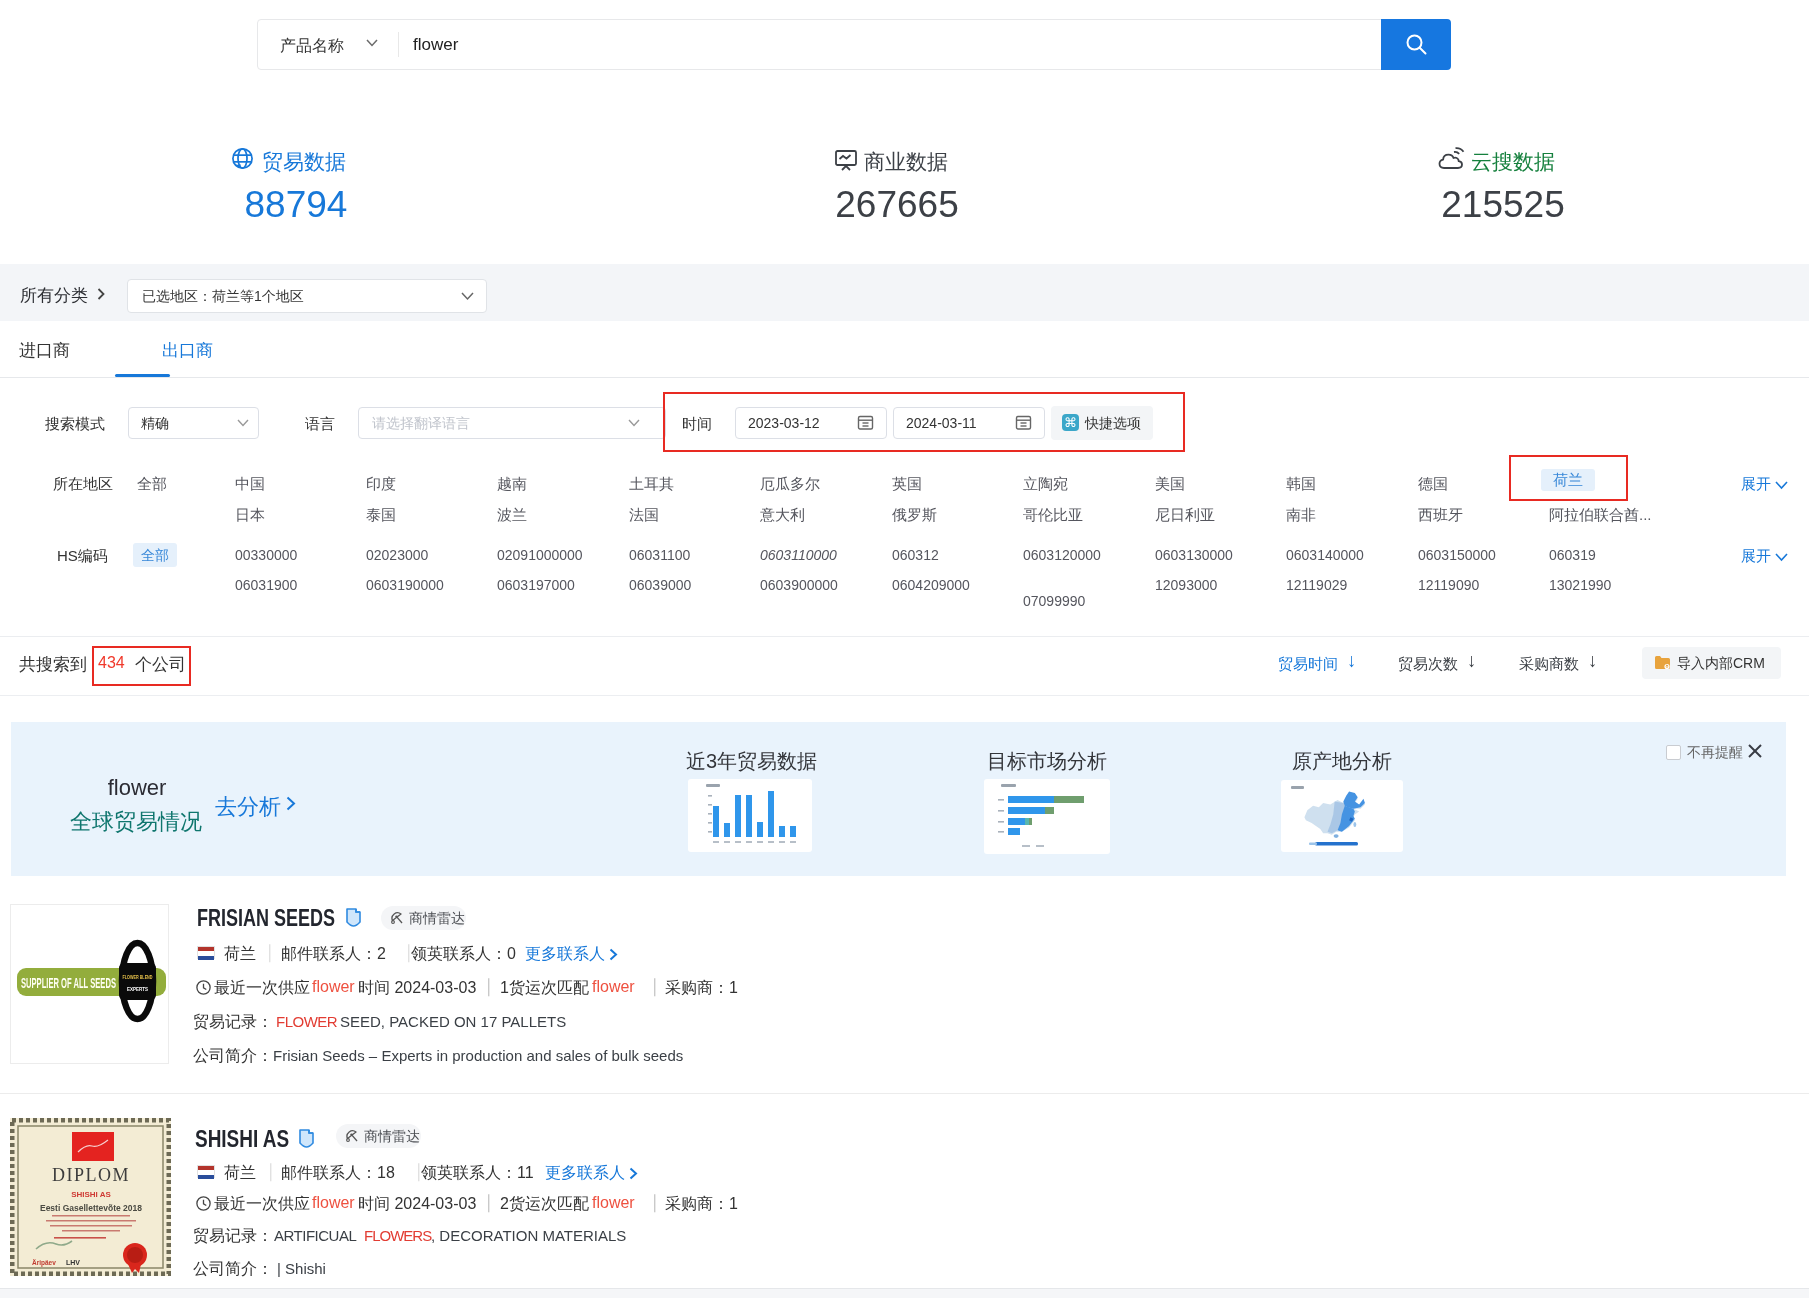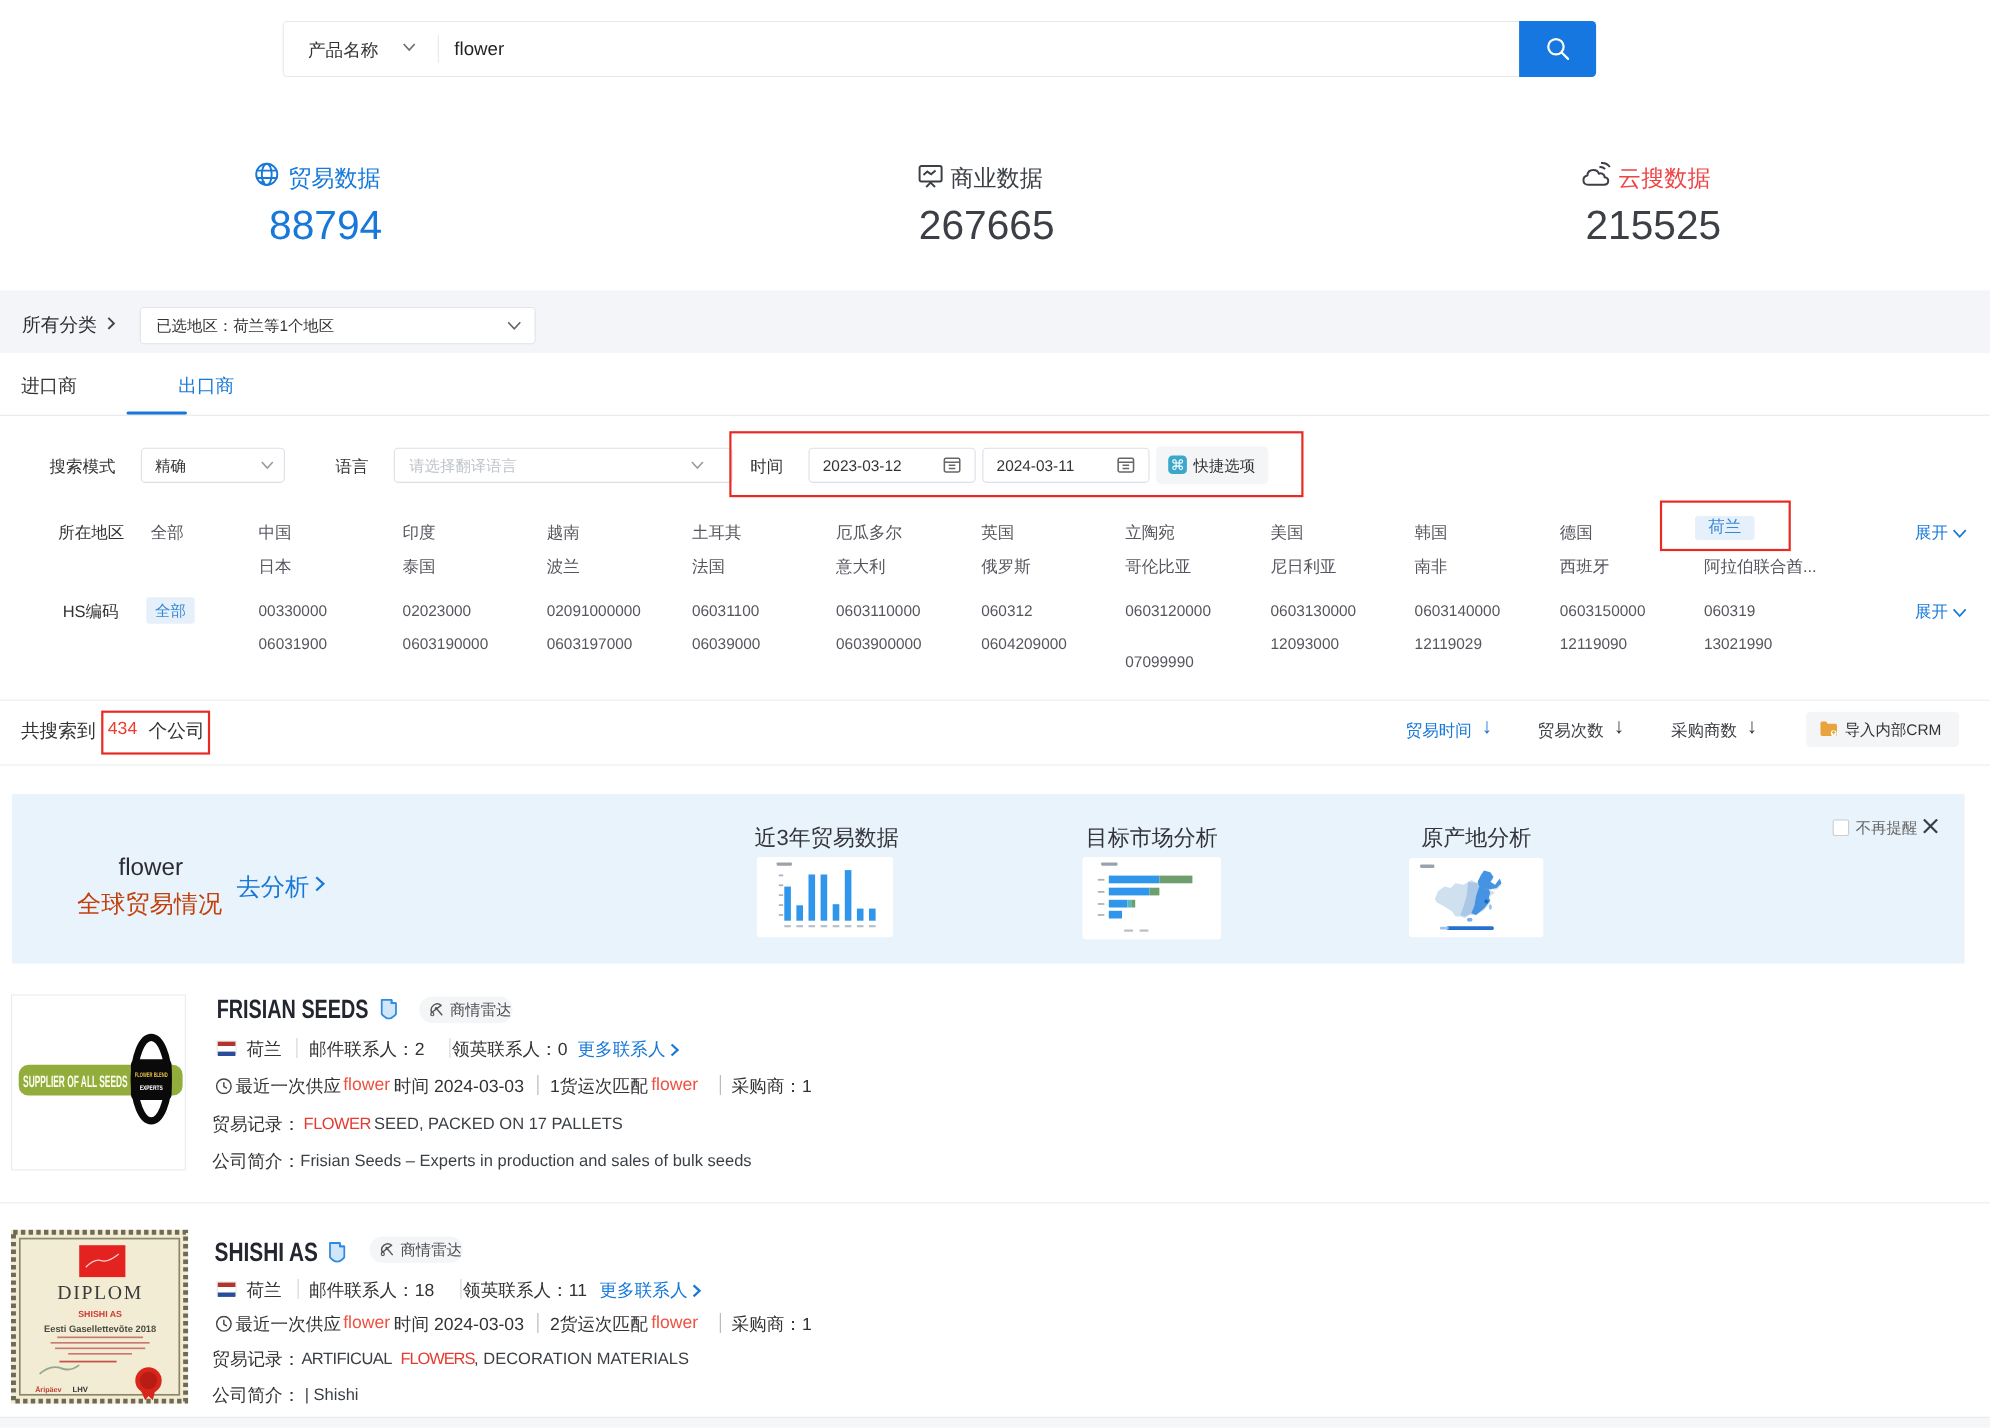--- a/index.html
+++ b/index.html
@@ -48,21 +48,21 @@
     <line x1="13" y1="20" x2="17" y2="24" stroke="#3c4046" stroke-width="1.8"></line>
   </svg>
 <div class="t" style="left:864px;top:148px;font-size:21px;color:#3c4046;">商业数据</div>
 <div class="t" style="left:797px;top:184px;width:200px;font-size:37px;color:#3c4046;text-align:center;">267665</div>
 
 <svg class="t" style="left:1437px;top:146px;" width="28" height="27" viewBox="0 0 28 27">
     <path d="M7 22 q-4.5 0 -4.5 -4.2 q0 -3.6 3.6 -4.2 q0.3 -5 5.4 -5 q4 0 5 3.4 q1.6 -0.9 3.3 0 q2 1 1.9 3.2 q3.3 0.4 3.3 3.4 q0 3.4 -4 3.4 z" fill="none" stroke="#3c4046" stroke-width="1.8" stroke-linejoin="round"></path>
     <path d="M17 6 q3 -0.5 5.2 1.8" fill="none" stroke="#3c4046" stroke-width="1.8"></path>
     <path d="M18.5 2.2 q5 -0.6 8 3.6" fill="none" stroke="#3c4046" stroke-width="1.8"></path>
   </svg>
-<div class="t" style="left:1471px;top:148px;font-size:21px;color:#ef4444;">云搜数据</div>
+<div class="t" style="left:1471px;top:148px;font-size:21px;color:#15803d;">云搜数据</div>
 <div class="t" style="left:1403px;top:184px;width:200px;font-size:37px;color:#3c4046;text-align:center;">215525</div>
 
 <div class="t" style="left:0;top:264px;width:1809px;height:57px;background:#f3f5f8;"></div>
 <div class="t" style="left:20px;top:284px;font-size:17px;color:#2c2e33;">所有分类</div>
 <svg class="t" style="left:97px;top:288px;" width="8" height="12">
     <polyline points="1.5,1 6.5,6 1.5,11" fill="none" stroke="#444" stroke-width="1.8"></polyline>
   </svg>
 <div class="box" style="left:127px;top:279px;width:360px;height:34px;border-color:#e0e3e7;"></div>
 <div class="t c3" style="left:142px;top:288px;font-size:14px;">已选地区：荷兰等1个地区</div>
 <svg class="t" style="left:461px;top:292px;" width="13" height="9">
@@ -137,21 +137,21 @@
 <svg class="t" style="left:1775px;top:481px;" width="13" height="9">
     <polyline points="1,1 6.5,7 12,1" fill="none" stroke="#1778d9" stroke-width="1.6"></polyline>
   </svg>
 
 <div class="t c3" style="left:57px;top:547px;font-size:15px;">HS编码</div>
 <div class="pill" style="left:133px;top:543px;width:44px;height:24px;font-size:14px;line-height:24px;">全部</div>
 <div class="t c5" style="left:235px;top:547px;font-size:14px;">00330000</div>
 <div class="t c5" style="left:366px;top:547px;font-size:14px;">02023000</div>
 <div class="t c5" style="left:497px;top:547px;font-size:14px;">02091000000</div>
 <div class="t c5" style="left:629px;top:547px;font-size:14px;">06031100</div>
-<div class="t c5" style="left:760px;top:547px;font-size:14px;">0603110000</div>
+<div class="t c5" style="left:760px;top:547px;font-size:14px;font-style:italic;">0603110000</div>
 <div class="t c5" style="left:892px;top:547px;font-size:14px;">060312</div>
 <div class="t c5" style="left:1023px;top:547px;font-size:14px;">0603120000</div>
 <div class="t c5" style="left:1155px;top:547px;font-size:14px;">0603130000</div>
 <div class="t c5" style="left:1286px;top:547px;font-size:14px;">0603140000</div>
 <div class="t c5" style="left:1418px;top:547px;font-size:14px;">0603150000</div>
 <div class="t c5" style="left:1549px;top:547px;font-size:14px;">060319</div>
 <div class="t bl" style="left:1741px;top:547px;font-size:15px;">展开</div>
 <svg class="t" style="left:1775px;top:553px;" width="13" height="9">
     <polyline points="1,1 6.5,7 12,1" fill="none" stroke="#1778d9" stroke-width="1.6"></polyline>
   </svg>
@@ -183,21 +183,21 @@
 <svg class="t" style="left:1654px;top:655px;" width="17" height="15" viewBox="0 0 17 15">
     <path d="M1 2.5 q0 -1.5 1.5 -1.5 l3.5 0 1.5 2 7 0 q1.5 0 1.5 1.5 l0 8 q0 1.5 -1.5 1.5 l-12 0 q-1.5 0 -1.5 -1.5 z" fill="#e8a33d"></path>
     <circle cx="13" cy="11.5" r="2.6" fill="#fff"></circle>
     <path d="M13 10 l0 3 M11.7 11.2 l1.3 -1.3 1.3 1.3" stroke="#e8a33d" stroke-width="1" fill="none"></path>
   </svg>
 <div class="t c3" style="left:1677px;top:655px;font-size:14px;">导入内部CRM</div>
 <div class="hline" style="top:695px;background:#eceef1;"></div>
 
 <div class="t" style="left:11px;top:722px;width:1775px;height:154px;background:#e9f3fc;"></div>
 <div class="t" style="left:87px;top:775px;width:100px;text-align:center;font-size:22px;color:#2b2b33;">flower</div>
-<div class="t" style="left:70px;top:807px;font-size:22px;color:#c2410c;">全球贸易情况</div>
+<div class="t" style="left:70px;top:807px;font-size:22px;color:#0f766e;">全球贸易情况</div>
 <div class="t bl" style="left:215px;top:792px;font-size:22px;">去分析</div>
 <svg class="t" style="left:286px;top:796px;" width="10" height="15">
     <polyline points="1.5,1.5 8,7.5 1.5,13.5" fill="none" stroke="#1778d9" stroke-width="2"></polyline>
   </svg>
 
 <div class="t" style="left:686px;top:748px;font-size:20px;color:#33353a;">近3年贸易数据</div>
 <div class="t" style="left:688px;top:779px;width:124px;height:73px;background:#fff;border-radius:3px;"></div>
 <svg class="t" style="left:688px;top:779px;" width="124" height="73" viewBox="0 0 124 73">
 <rect x="18" y="5" width="14" height="3" rx="1" fill="#9aa3ad"></rect>
 <g fill="#a9b2bc">

